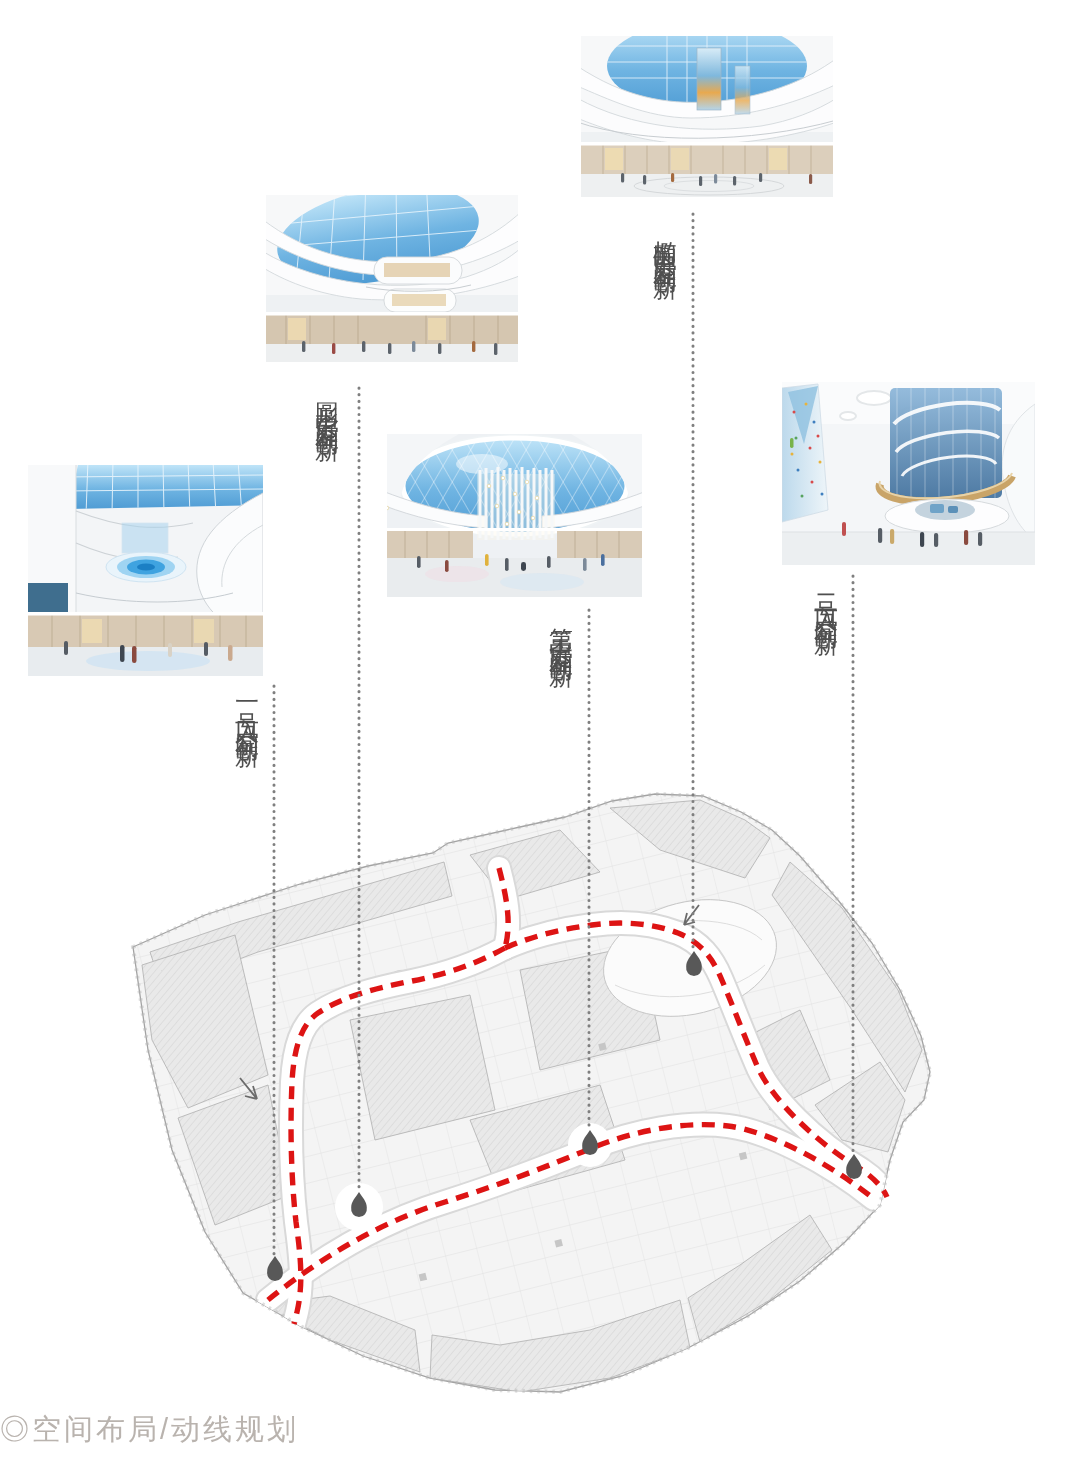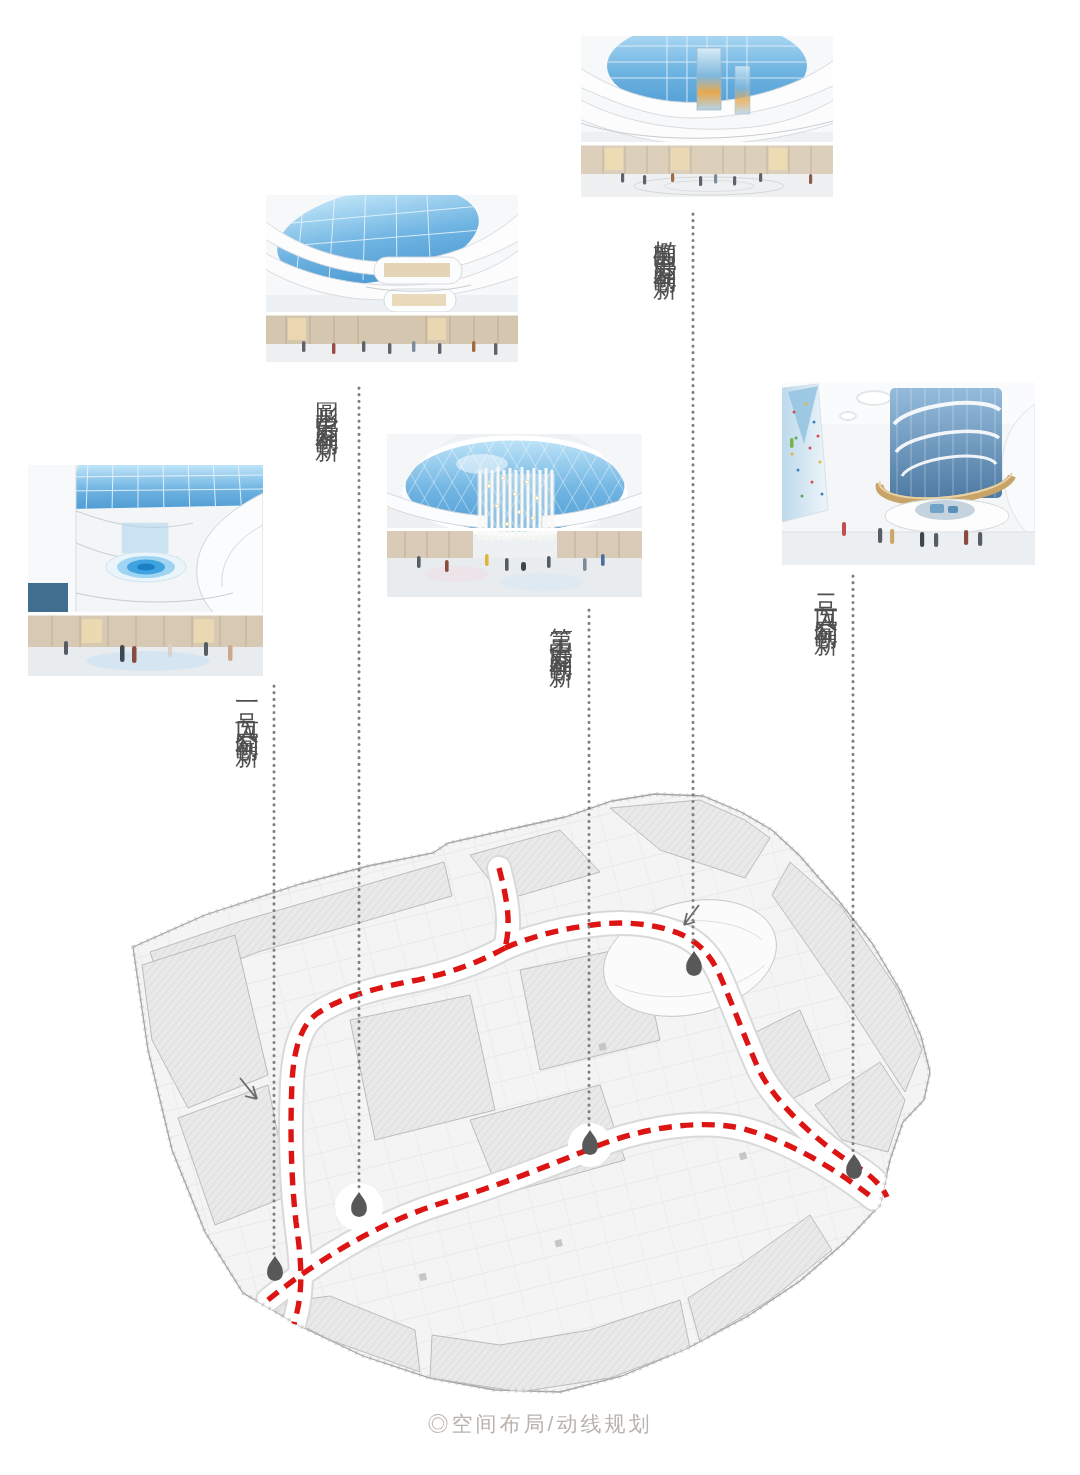--- a/index.html
+++ b/index.html
@@ -4,22 +4,22 @@
 <style>
   html,body{margin:0;padding:0;background:#fff;}
   .page{position:relative;width:1080px;height:1475px;background:#ffffff;overflow:hidden;
         font-family:"Liberation Sans",sans-serif;}
   .overlay{position:absolute;left:0;top:0;width:1080px;height:1475px;}
   .photo{position:absolute;}
   .photo svg{display:block;width:100%;height:100%;}
   .vlabel{position:absolute;writing-mode:vertical-rl;text-orientation:upright;
           font-size:24px;letter-spacing:5px;line-height:27px;color:#4f4f4f;font-weight:400;
           white-space:nowrap;}
-  .caption{position:absolute;left:0;right:0;top:1410px;text-align:center;
-           font-size:21px;letter-spacing:3px;color:#b9b3ae;font-weight:400;}
+  .caption{position:absolute;left:0;right:0;top:1410px;
+           font-size:29px;letter-spacing:3px;color:#b9b3ae;font-weight:400;}
   .l-oval{left:652px;top:221px;}
   .l-round{left:314px;top:383px;}
   .l-e1{left:234px;top:689px;}
   .l-third{left:548px;top:609px;}
   .l-e2{left:813px;top:577px;}
   .p1{left:581px;top:36px;width:252px;height:161px;}
   .p2{left:266px;top:195px;width:252px;height:167px;}
   .p3{left:28px;top:465px;width:235px;height:211px;}
   .p4{left:387px;top:434px;width:255px;height:163px;}
   .p5{left:782px;top:382px;width:253px;height:183px;}

